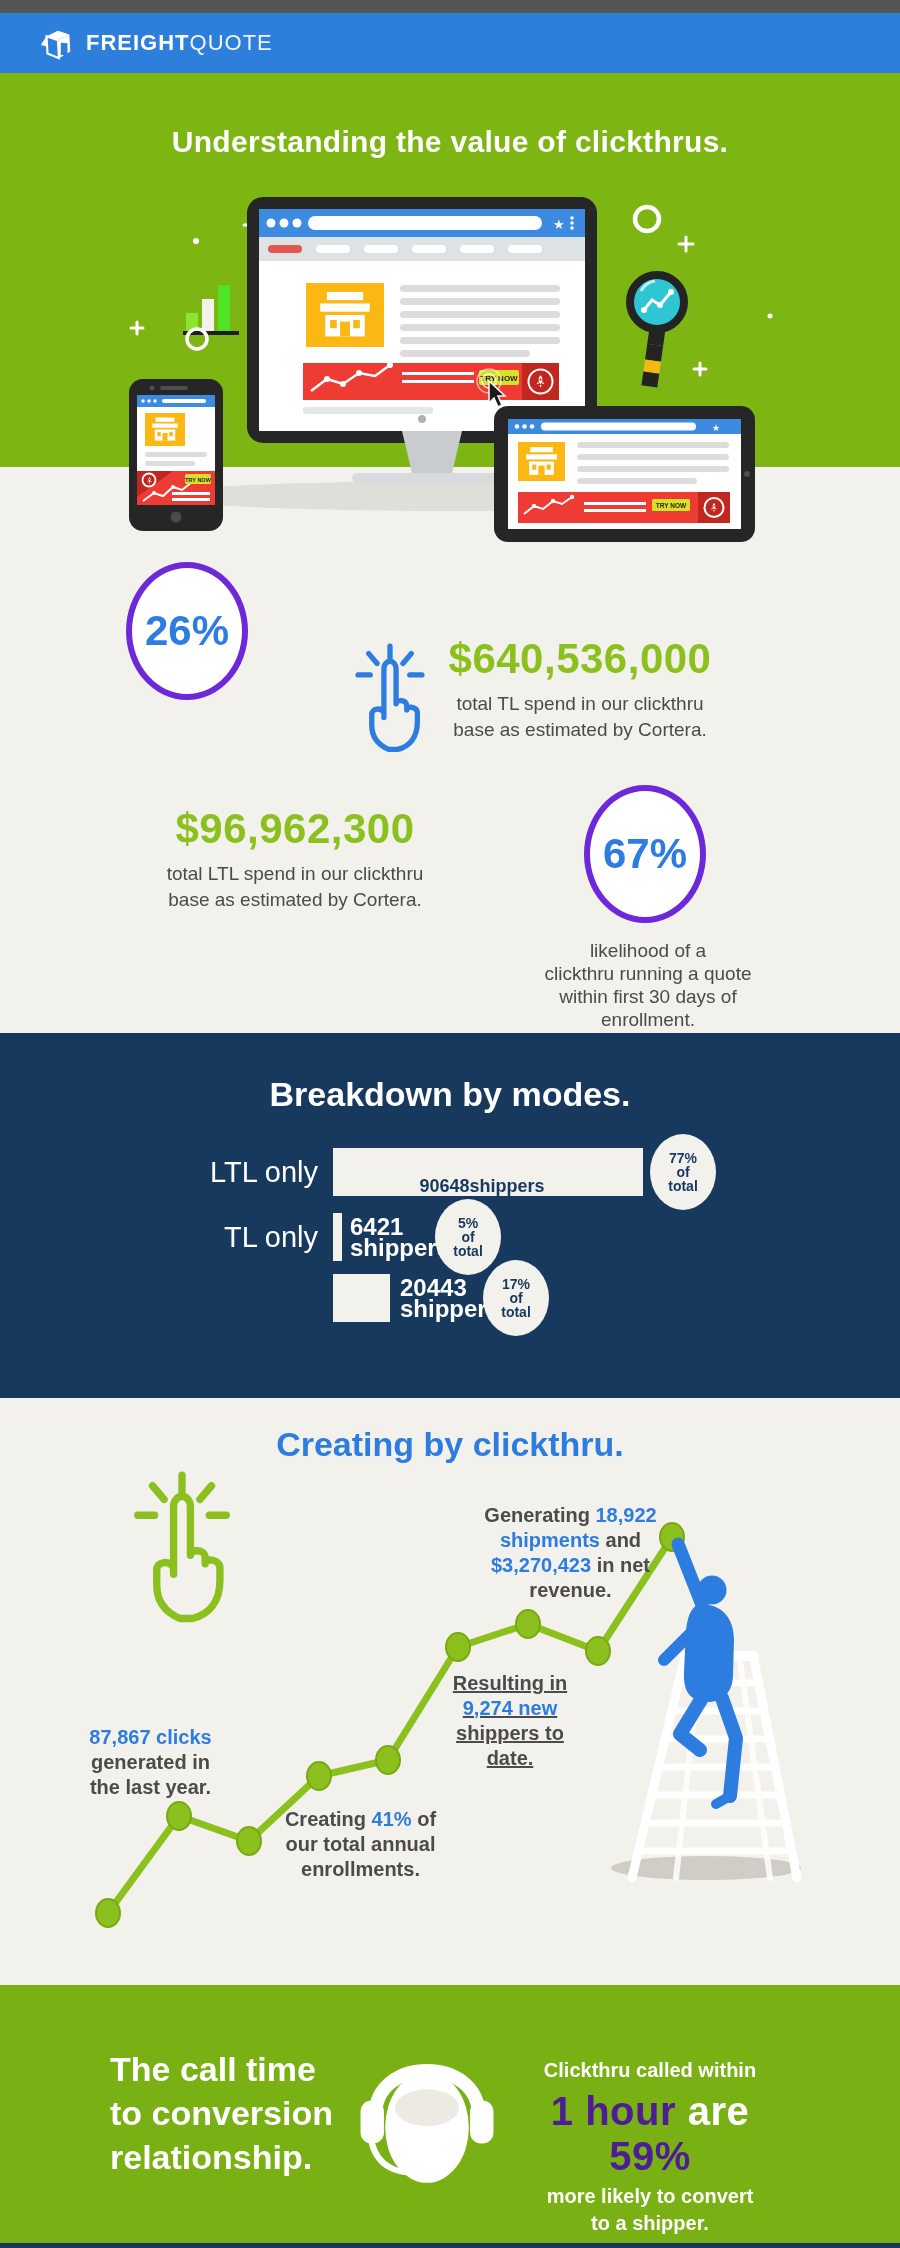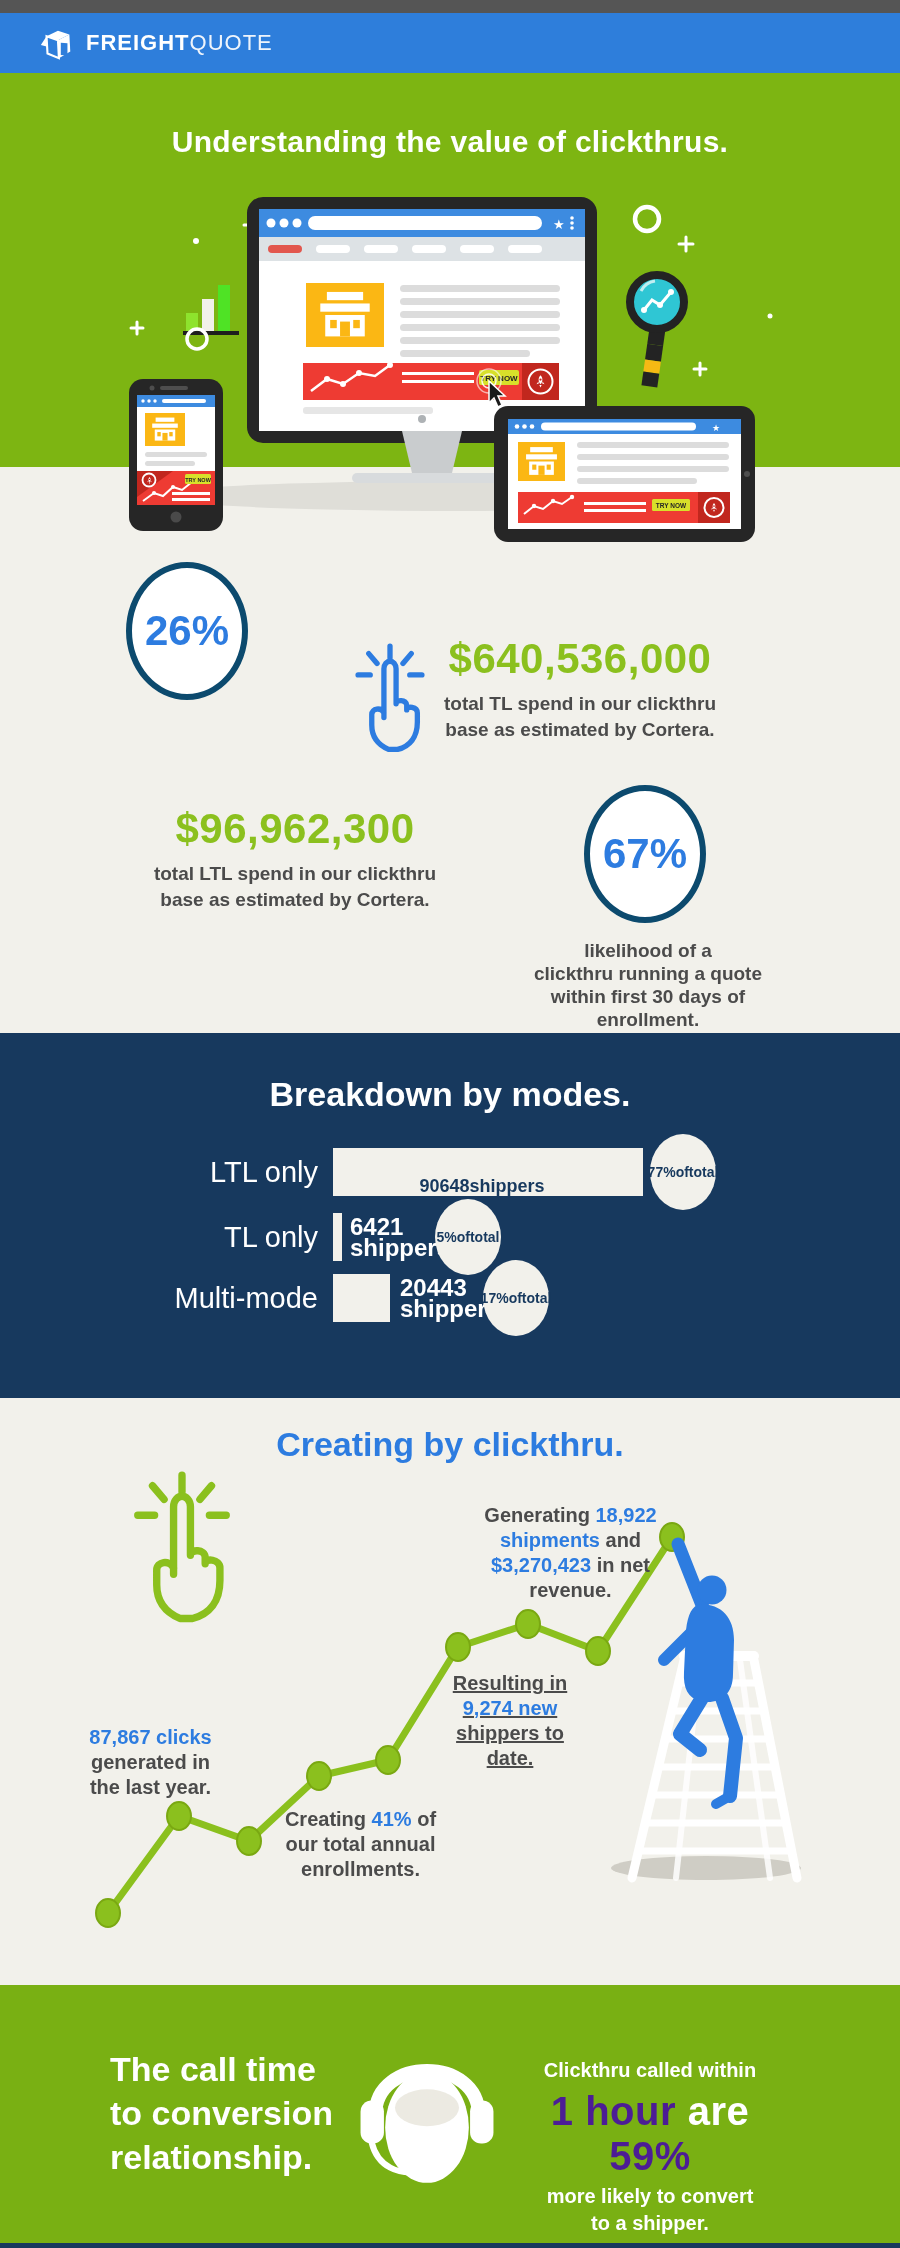--- a/index.html
+++ b/index.html
@@ -15,34 +15,34 @@
   
   .hero-bg{left:0;top:60px;width:900px;height:394px;background:#7db512;}
   .hero-title{left:0;top:112px;width:900px;text-align:center;color:#fff;
               font-size:30px;font-weight:700;letter-spacing:.3px;}
   .hero-art{left:0;top:60px;}
   
   .navy-sec{left:0;top:1020px;width:900px;height:365px;background:#17395e;}
   .green-sec{left:0;top:1972px;width:900px;height:258px;background:#79b013;}
   .footer{left:0;top:2230px;width:900px;height:18px;background:#17395e;}
   
-  .oval{border:6px solid #0c4a6e;border-radius:50%;background:#fff;
+  .oval{border:6px solid #6d28d9;border-radius:50%;background:#fff;
         display:flex;align-items:center;justify-content:center;
         color:#2d7ce0;font-weight:700;font-size:42px;}
-  .stat-desc{color:#4b4b4b;font-weight:700;font-size:19px;line-height:26px;text-align:center;}
+  .stat-desc{color:#4b4b4b;font-weight:400;font-size:19px;line-height:26px;text-align:center;}
   .money{color:#8bc01e;font-weight:700;font-size:42px;text-align:center;letter-spacing:.5px;}
   
   .modes-title{left:0;top:1062px;width:900px;text-align:center;color:#fff;font-size:34px;font-weight:700;}
   .mode-label{width:318px;left:0;text-align:right;color:#fff;font-size:29px;font-weight:400;line-height:34px;}
   .mode-bar{background:#f2f1eb;}
   .bar-inner{width:100%;height:100%;display:flex;flex-direction:row;justify-content:center;
              align-items:flex-end;padding-right:12px;box-sizing:border-box;
              color:#17395e;font-weight:700;font-size:18px;line-height:20px;text-align:right;}
   .bar-out{color:#fff;font-weight:700;font-size:24px;line-height:21px;}
-  .pct-oval{background:#f2f1eb;border-radius:50%;display:flex;
+  .pct-oval{background:#f2f1eb;border-radius:50%;display:flex;flex-direction:column;
             align-items:center;justify-content:center;color:#17395e;font-weight:700;
             font-size:14px;line-height:14px;}
   
   .rev-title{left:0;top:1412px;width:900px;text-align:center;color:#2d7ce0;font-size:34px;font-weight:700;}
   .ann{color:#4b4b4b;font-weight:700;font-size:20px;line-height:25px;text-align:center;}
   .ann .blue{color:#2d7ce0;}
   
   .call-head{left:110px;top:2034px;width:250px;color:#fff;font-weight:700;font-size:34px;line-height:44px;}
   .call-right{left:505px;top:2044px;width:290px;text-align:center;color:#fff;}
   .call-line{font-size:20px;font-weight:700;line-height:27px;}
@@ -298,21 +298,20 @@
   <div class="abs bar-out" style="left:350px;top:1203px;">
     <div>6421</div>
     <div>shippers</div>
   </div>
   <div class="abs pct-oval" style="left:435px;top:1186px;width:66px;height:76px;">
     <div>5%</div>
     <div>of</div>
     <div>total</div>
   </div>
 
-  <div class="abs mode-label" style="top:1268px;">Multi-mode</div>
   <div class="abs mode-bar" style="left:333px;top:1261px;width:57px;height:48px;"></div>
   <div class="abs bar-out" style="left:400px;top:1264px;">
     <div>20443</div>
     <div>shippers</div>
   </div>
   <div class="abs pct-oval" style="left:483px;top:1247px;width:66px;height:76px;">
     <div>17%</div>
     <div>of</div>
     <div>total</div>
   </div>

